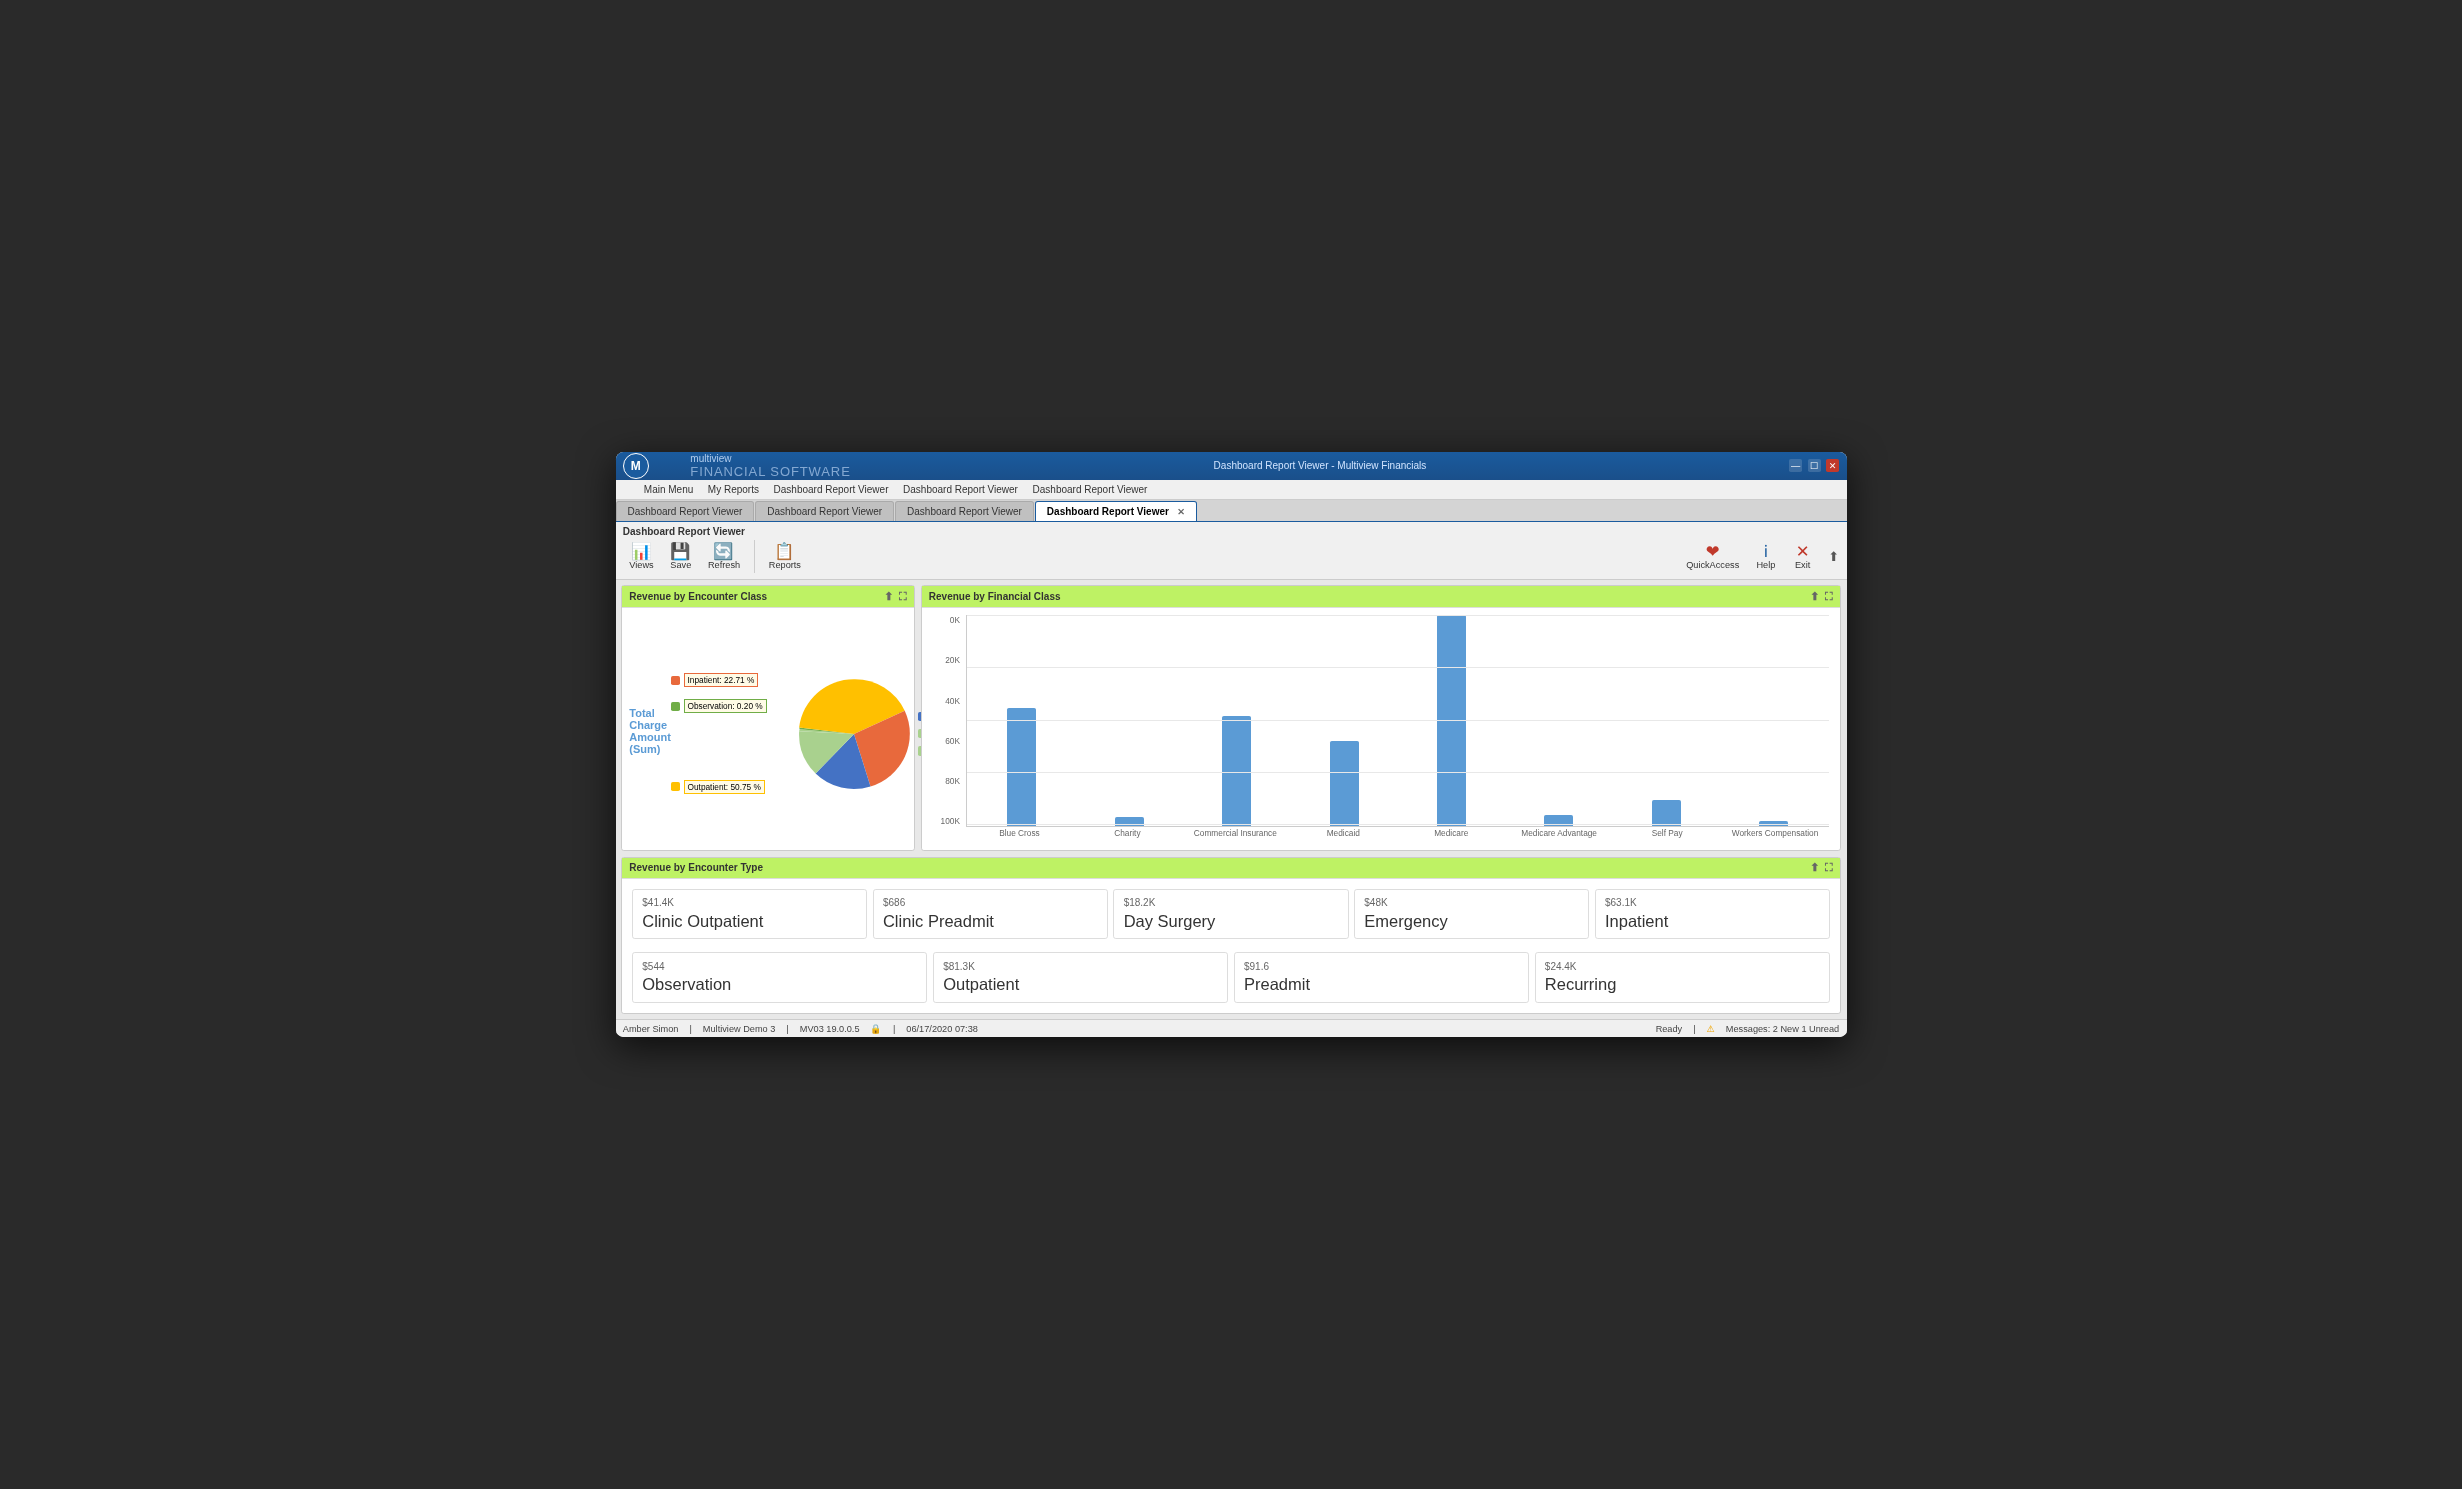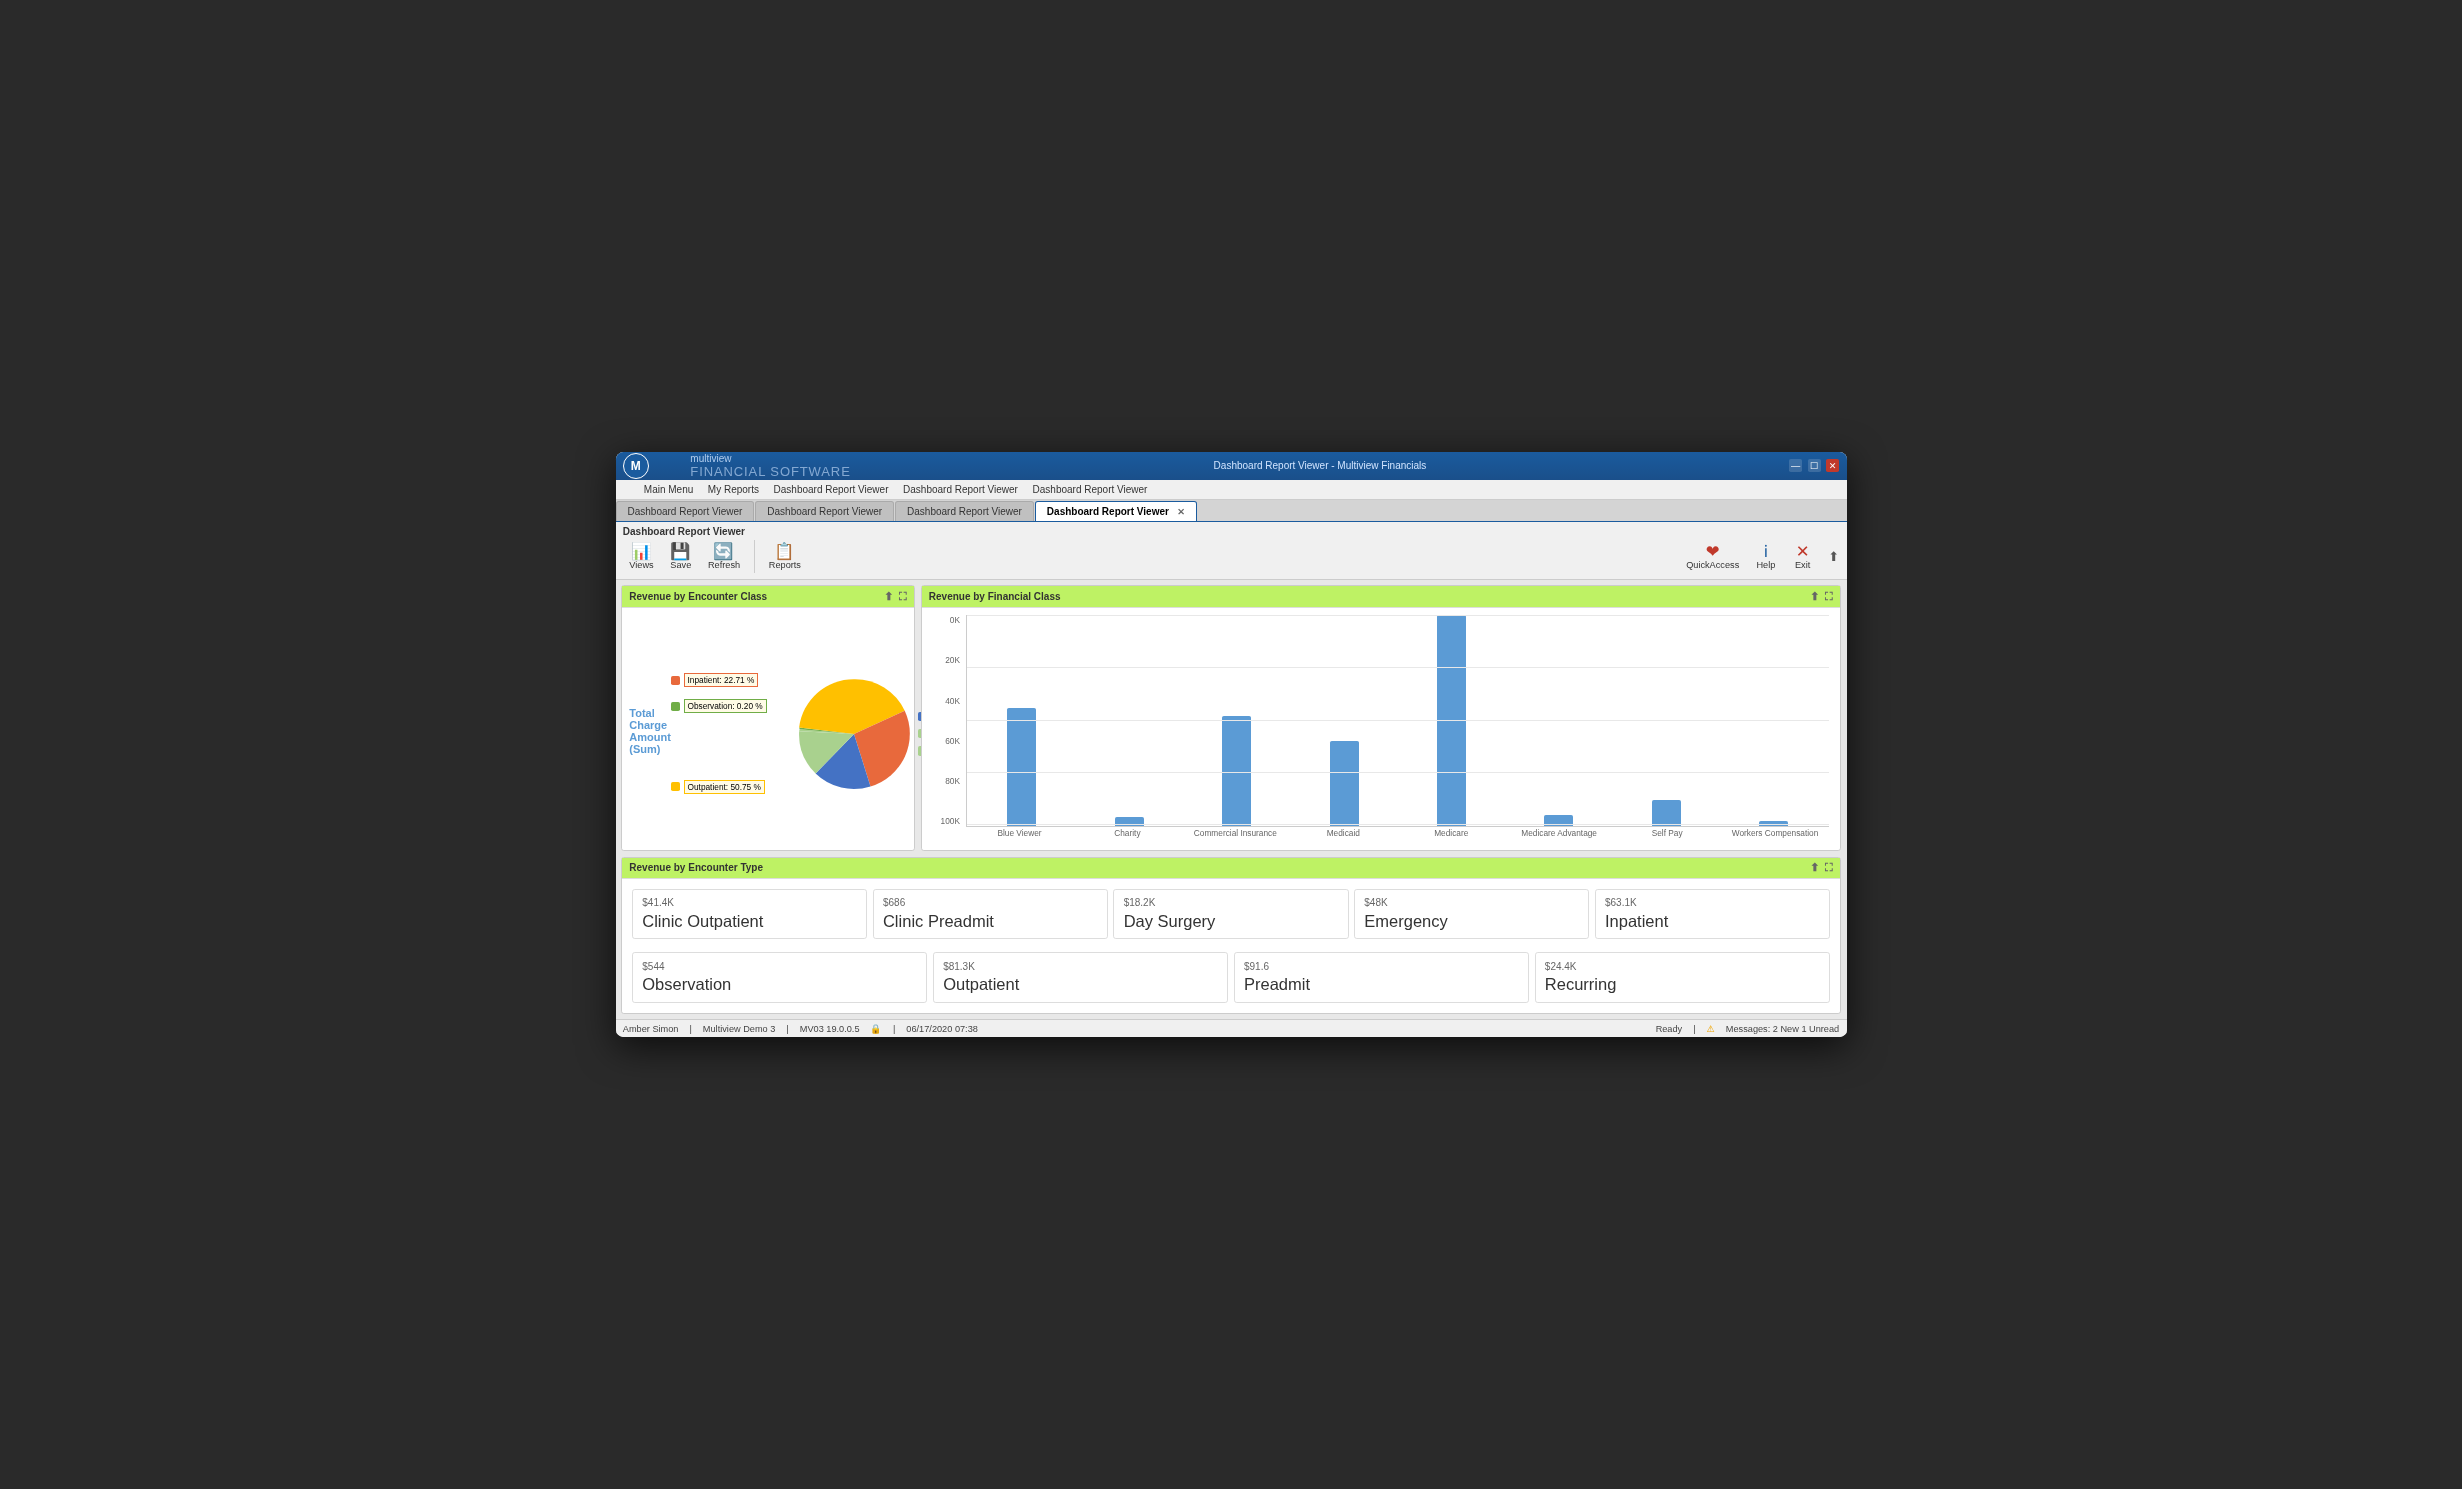--- a/index.html
+++ b/index.html
@@ -522,21 +522,21 @@
                   <div class="bar" style="height:40%;"></div>
                   <div class="bar" style="height:100%;"></div>
                   <div class="bar" style="height:5%;"></div>
                   <div class="bar" style="height:12%;"></div>
                   <div class="bar" style="height:2%;"></div>
                 </div>
               </div>
             </div>
           </div>
           <div class="x-labels">
-            <span class="x-label">Blue Viewer</span>
+            <span class="x-label">Blue Cross</span>
             <span class="x-label">Charity</span>
             <span class="x-label">Commercial Insurance</span>
             <span class="x-label">Medicaid</span>
             <span class="x-label">Medicare</span>
             <span class="x-label">Medicare Advantage</span>
             <span class="x-label">Self Pay</span>
             <span class="x-label">Workers Compensation</span>
           </div>
         </div>
       </div>

